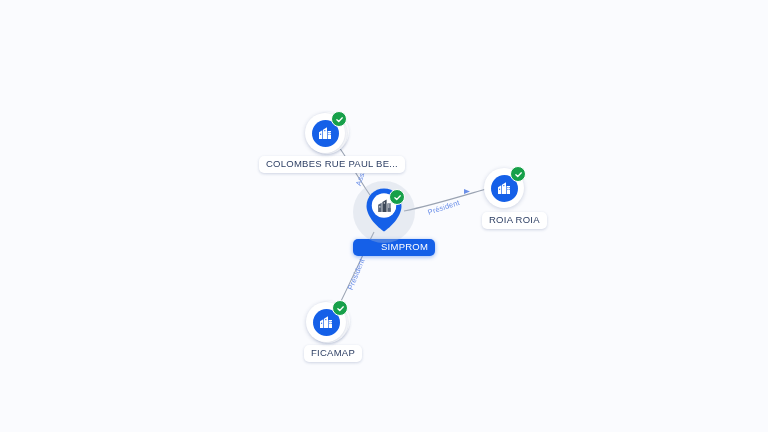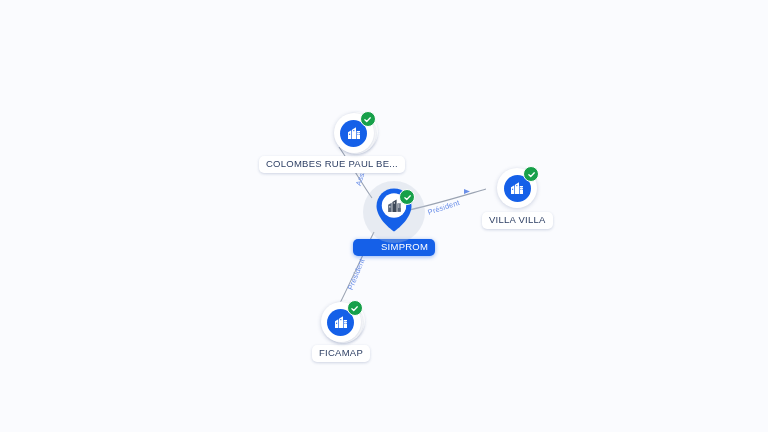--- a/index.html
+++ b/index.html
@@ -38,21 +38,21 @@
     white-space: nowrap;
     transform-origin: left center;
     font-family: "Liberation Sans", sans-serif;
   }
 
   
   .node {
     position: absolute;
     display: flex;
     flex-direction: column;
-    align-items: center;
+    align-items: flex-start;
   }
 
   .node-disc-wrap {
     position: relative;
     width: 44px;
     height: 44px;
   }
 
   
   .stack-card {
@@ -273,24 +273,24 @@
             <rect x="4.6" y="13" width="1.6" height="1.8" fill="#1560e8"></rect>
           </svg>
         </div>
       </div>
       <div class="check-badge">
         <svg width="9" height="9" viewBox="0 0 24 24" aria-hidden="true">
           <path d="M5 12.5 L10 17.5 L19.5 7.5" fill="none" stroke="#ffffff" stroke-width="3.4" stroke-linecap="round" stroke-linejoin="round"></path>
         </svg>
       </div>
     </div>
-    <div class="node-label">VILLA VILLA</div>
+    <div class="node-label">ROIA ROIA</div>
   </div>
 
-  <div class="node" style="left:304px; top:300px;margin-left:8px;">
+  <div class="node" style="left:304px; top:300px;">
     <div class="node-disc-wrap">
       <div class="stack-card s1"></div>
       <div class="stack-card s2"></div>
       <div class="node-disc">
         <div class="icon-circle">
           <svg width="16" height="16" viewBox="0 0 24 24" aria-hidden="true">
             <path d="M3 21 V11 L8 8 L8 21 Z" fill="#ffffff"></path>
             <path d="M9 21 V7 L15 3.5 L15 21 Z" fill="#ffffff"></path>
             <rect x="16" y="9" width="5" height="12" fill="#ffffff"></rect>
             <rect x="17.2" y="10.6" width="1.2" height="1.4" fill="#1560e8"></rect>

